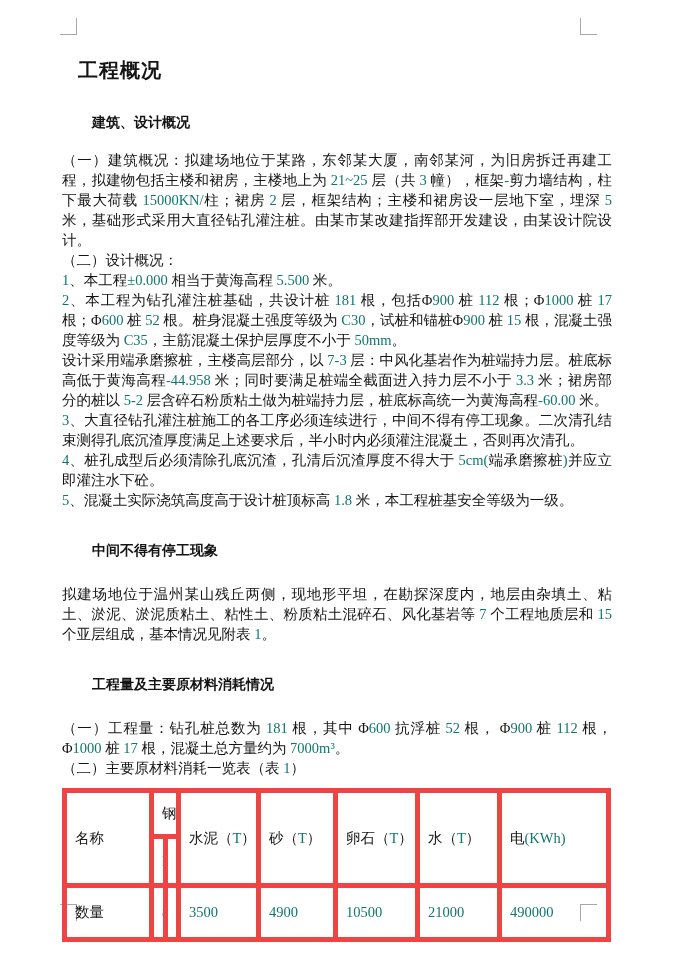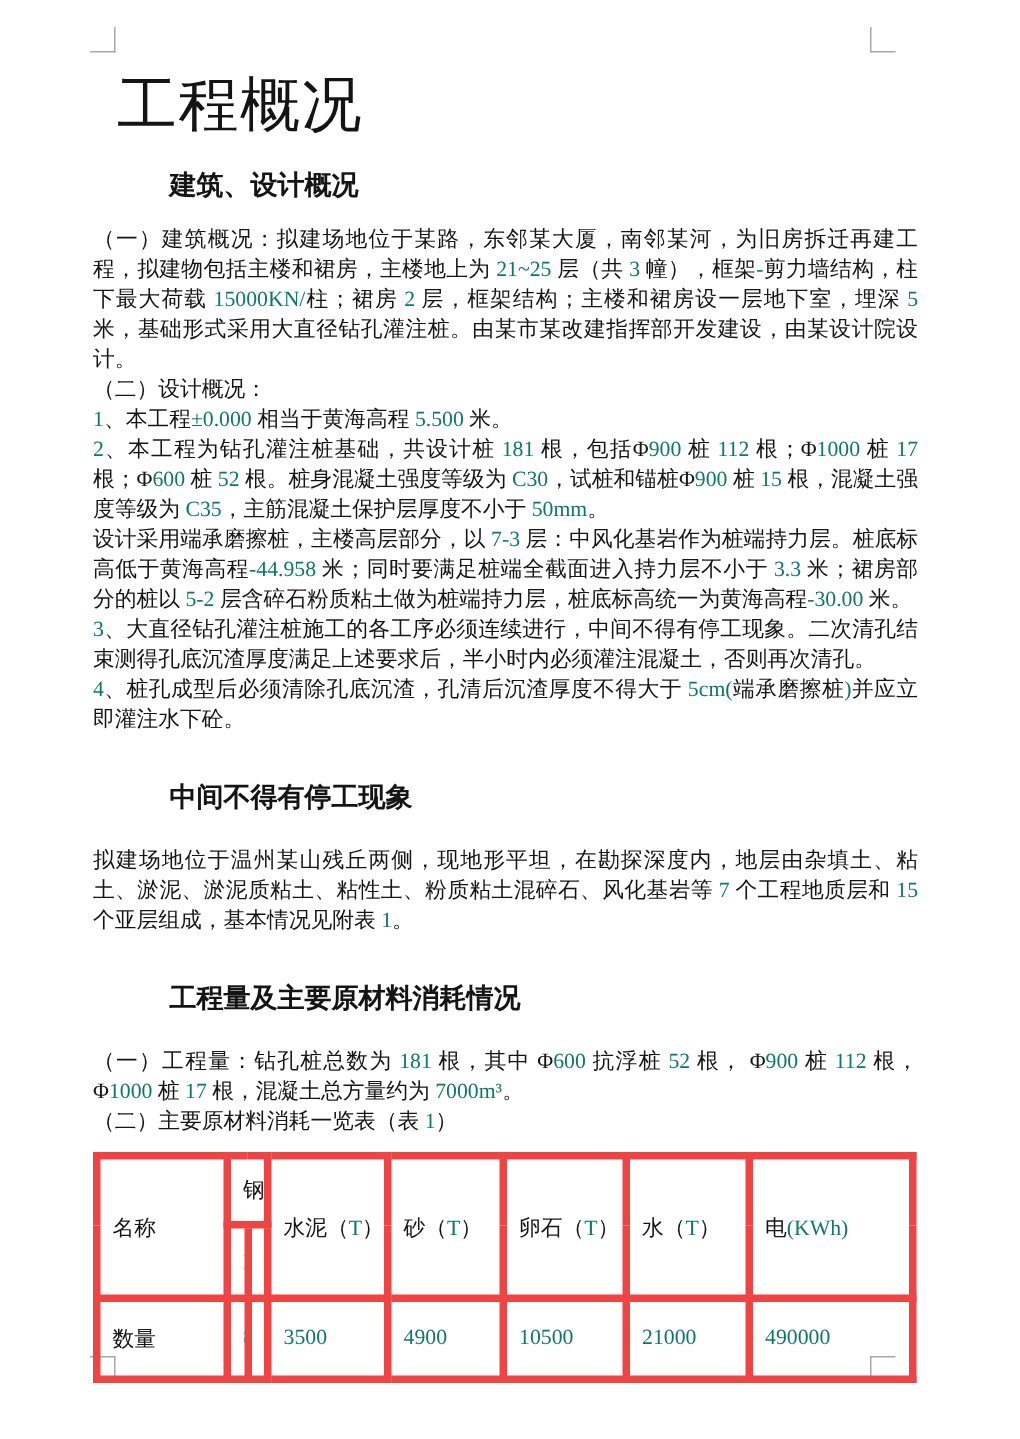--- a/index.html
+++ b/index.html
@@ -23,28 +23,28 @@
 
   .content {
     position: absolute;
     left: 62px;
     top: 40px;
     width: 550px;
     color: #141414;
   }
   .doc-title {
     margin: 12px 0 0 16px;
-    font-size: 40px;
-    font-weight: 400;
+    font-size: 20px;
+    font-weight: 700;
     letter-spacing: 1px;
     line-height: 36px;
   }
   .section-heading {
-    margin: 24px 0 16px 51px;
-    font-size: 18px;
+    margin: 24px 0 16px 30px;
+    font-size: 14px;
     font-weight: 700;
     line-height: 22px;
   }
   .section-heading.gap-lg { margin-top: 30px; margin-bottom: 22px; }
   p.body-text {
     margin: 0;
     font-size: 14.5px;
     line-height: 20px;
     text-align: justify;
   }
@@ -92,23 +92,24 @@
 
     <h1 class="doc-title cjk">工程概况</h1>
 
     <h2 class="section-heading cjk">建筑、设计概况</h2>
 
     <div class="body-block">
       <p class="body-text cjk">（一）建筑概况：拟建场地位于某路，东邻某大厦，南邻某河，为旧房拆迁再建工程，拟建物包括主楼和裙房，主楼地上为 <span class="lat">21~25</span> 层（共 <span class="lat">3</span> 幢），框架<span class="lat">-</span>剪力墙结构，柱下最大荷载 <span class="lat">15000KN/</span>柱；裙房 <span class="lat">2</span> 层，框架结构；主楼和裙房设一层地下室，埋深 <span class="lat">5</span> 米，基础形式采用大直径钻孔灌注桩。由某市某改建指挥部开发建设，由某设计院设计。</p>
       <p class="body-text cjk">（二）设计概况：</p>
       <p class="body-text cjk"><span class="lat">1</span>、本工程<span class="lat">±0.000</span> 相当于黄海高程 <span class="lat">5.500</span> 米。</p>
       <p class="body-text cjk"><span class="lat">2</span>、本工程为钻孔灌注桩基础，共设计桩 <span class="lat">181</span> 根，包括Φ<span class="lat">900</span> 桩 <span class="lat">112</span> 根；Φ<span class="lat">1000</span> 桩 <span class="lat">17</span> 根；Φ<span class="lat">600</span> 桩 <span class="lat">52</span> 根。桩身混凝土强度等级为 <span class="lat">C30</span>，试桩和锚桩Φ<span class="lat">900</span> 桩 <span class="lat">15</span> 根，混凝土强度等级为 <span class="lat">C35</span>，主筋混凝土保护层厚度不小于 <span class="lat">50mm</span>。</p>
-      <p class="body-text cjk">设计采用端承磨擦桩，主楼高层部分，以 <span class="lat">7-3</span> 层：中风化基岩作为桩端持力层。桩底标高低于黄海高程<span class="lat">-44.958</span> 米；同时要满足桩端全截面进入持力层不小于 <span class="lat">3.3</span> 米；裙房部分的桩以 <span class="lat">5-2</span> 层含碎石粉质粘土做为桩端持力层，桩底标高统一为黄海高程<span class="lat">-30.00</span> 米。</p>
+      <p class="body-text cjk">设计采用端承磨擦桩，主楼高层部分，以 <span class="lat">7-3</span> 层：中风化基岩作为桩端持力层。桩底标高低于黄海高程<span class="lat">-44.958</span> 米；同时要满足桩端全截面进入持力层不小于 <span class="lat">3.3</span> 米；裙房部分的桩以 <span class="lat">5-2</span> 层含碎石粉质粘土做为桩端持力层，桩底标高统一为黄海高程<span class="lat">-60.00</span> 米。</p>
       <p class="body-text cjk"><span class="lat">3</span>、大直径钻孔灌注桩施工的各工序必须连续进行，中间不得有停工现象。二次清孔结束测得孔底沉渣厚度满足上述要求后，半小时内必须灌注混凝土，否则再次清孔。</p>
       <p class="body-text cjk"><span class="lat">4</span>、桩孔成型后必须清除孔底沉渣，孔清后沉渣厚度不得大于 <span class="lat">5cm(</span>端承磨擦桩<span class="lat">)</span>并应立即灌注水下砼。</p>
+      <p class="body-text cjk"><span class="lat">5</span>、混凝土实际浇筑高度高于设计桩顶标高 <span class="lat">1.8</span> 米，本工程桩基安全等级为一级。</p>
     </div>
 
     <h2 class="section-heading gap-lg cjk">中间不得有停工现象</h2>
 
     <div>
       <p class="body-text cjk">拟建场地位于温州某山残丘两侧，现地形平坦，在勘探深度内，地层由杂填土、粘土、淤泥、淤泥质粘土、粘性土、粉质粘土混碎石、风化基岩等 <span class="lat">7</span> 个工程地质层和 <span class="lat">15</span> 个亚层组成，基本情况见附表 <span class="lat">1</span>。</p>
     </div>
 
     <h2 class="section-heading gap-lg cjk">工程量及主要原材料消耗情况</h2>
 

